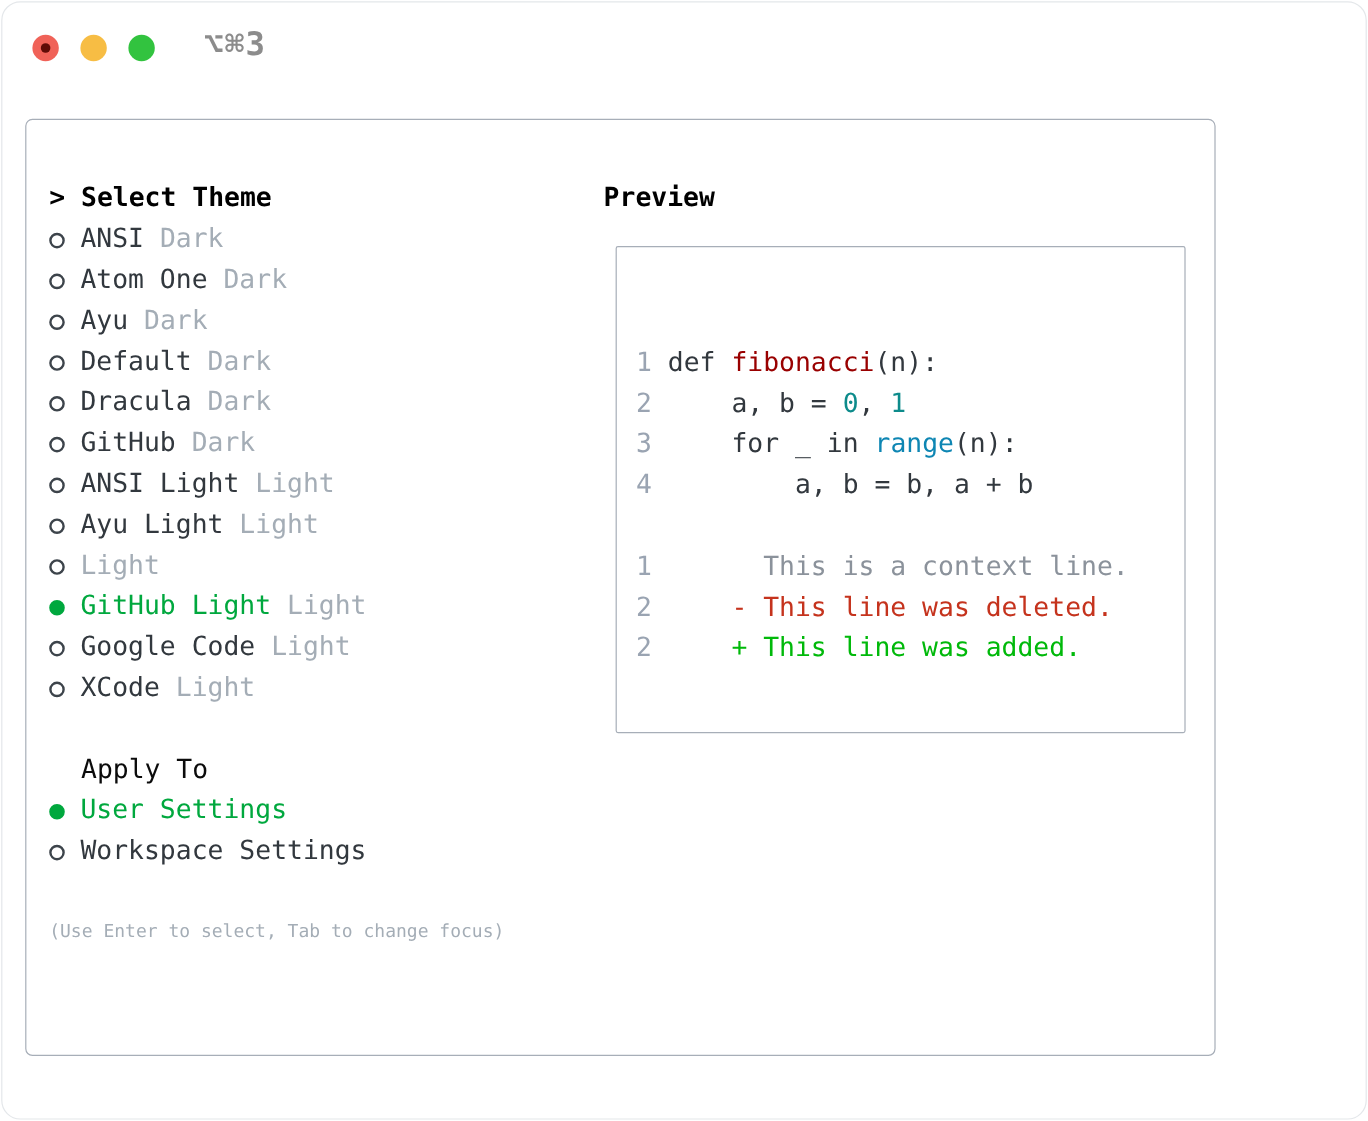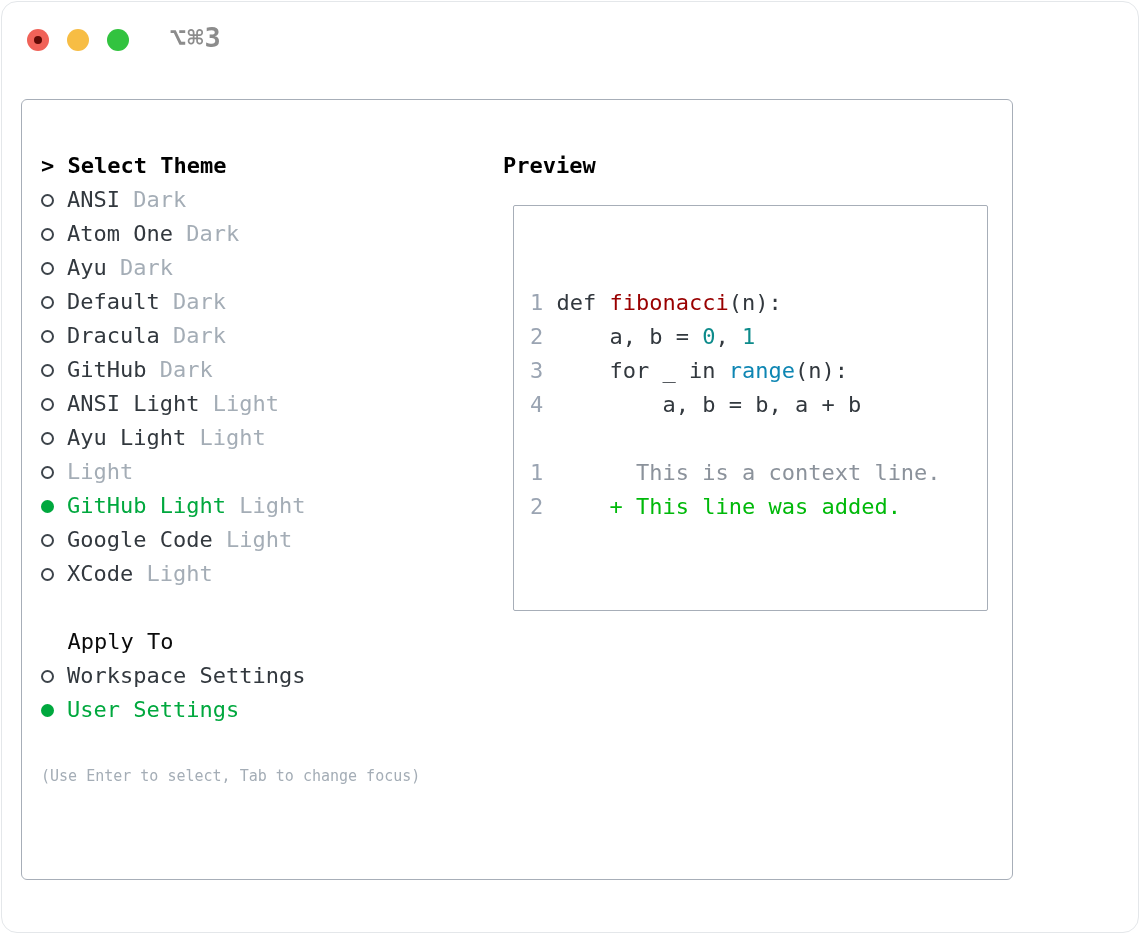--- a/index.html
+++ b/index.html
@@ -70,36 +70,37 @@
       <div class="row item"><span class="marker"></span><span class="nm">ANSI Light</span><span class="variant">Light</span></div>
       <div class="row item"><span class="marker"></span><span class="nm">Ayu Light</span><span class="variant">Light</span></div>
       <div class="row item"><span class="marker"></span><span class="variant">Light</span></div>
       <div class="row item selected"><span class="marker"></span><span class="nm">GitHub Light</span><span class="variant">Light</span></div>
       <div class="row item"><span class="marker"></span><span class="nm">Google Code</span><span class="variant">Light</span></div>
       <div class="row item"><span class="marker"></span><span class="nm">XCode</span><span class="variant">Light</span></div>
 
       <div class="spacer"></div>
 
       <div class="apply-hdr">Apply To</div>
+      <div class="row item selected"><span class="marker"></span><span class="opt">User Settings</span></div>
       <div class="row item"><span class="marker"></span><span class="opt">Workspace Settings</span></div>
-      <div class="row item selected"><span class="marker"></span><span class="opt">User Settings</span></div>
 
       <div class="spacer"></div>
 
       <div class="hint">(Use Enter to select, Tab to change focus)</div>
     </div>
 
     <div class="preview-hdr">Preview</div>
 
     <div class="preview-box">
       <div class="code" id="code">
           <div class="cl"><span class="ln">1</span><span class="kw">def </span><span class="fn">fibonacci</span><span class="pl">(n):</span></div>
           <div class="cl"><span class="ln">2</span><span class="pl">    a, b = </span><span class="num">0</span><span class="pl">, </span><span class="num">1</span></div>
           <div class="cl"><span class="ln">3</span><span class="pl">    </span><span class="kw">for</span><span class="pl"> _ </span><span class="kw">in</span><span class="pl"> </span><span class="bi">range</span><span class="pl">(n):</span></div>
           <div class="cl"><span class="ln">4</span><span class="pl">        a, b = b, a + b</span></div>
           <div class="cl"><span class="ln"></span></div>
           <div class="cl"><span class="ln">1</span><span class="ctx">      This is a context line.</span></div>
+          <div class="cl"><span class="ln">2</span><span class="del">    - This line was deleted.</span></div>
           <div class="cl"><span class="ln">2</span><span class="add">    + This line was added.</span></div>
         </div>
     </div>
 
   </div>
 </div>
 
 </body></html>

